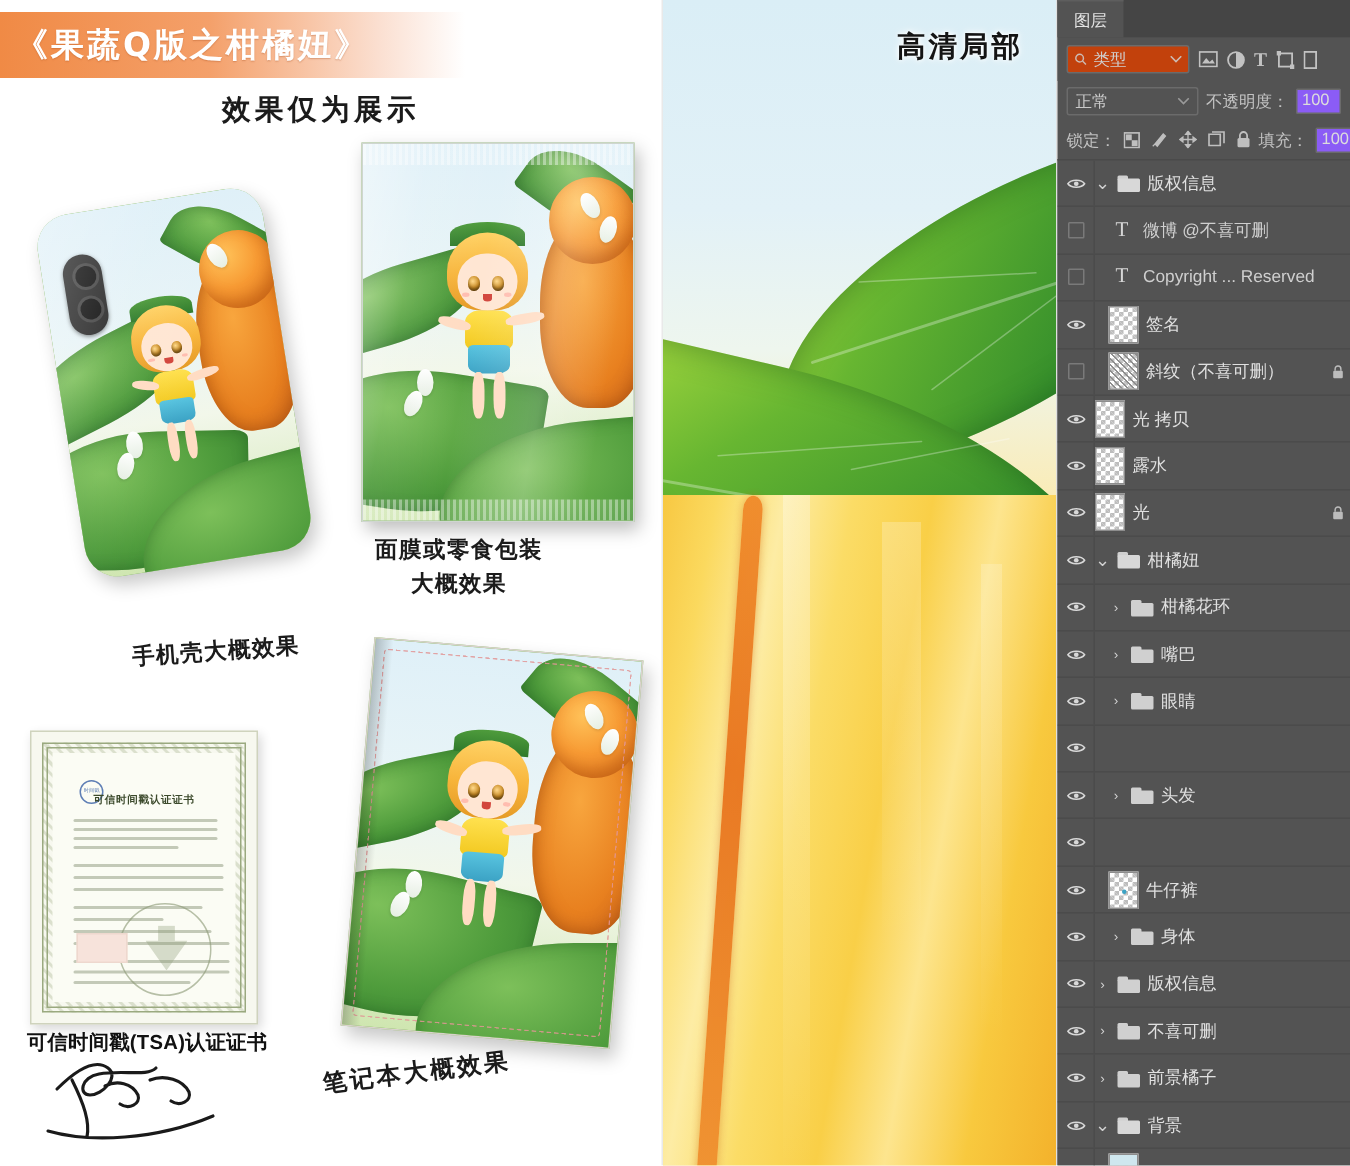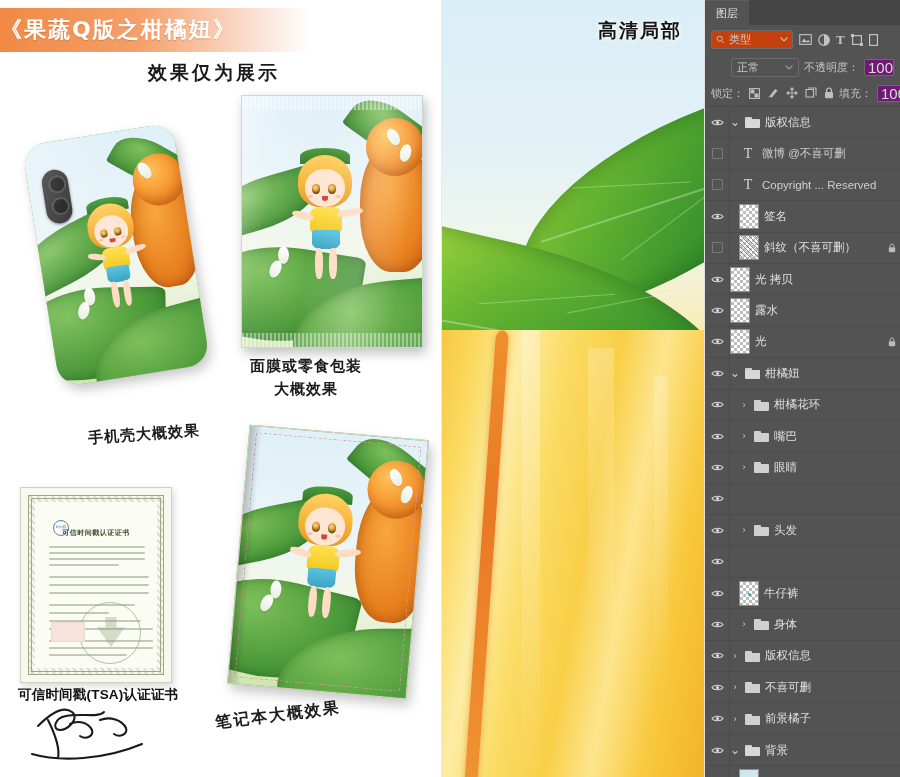--- a/index.html
+++ b/index.html
@@ -16,21 +16,21 @@
     background: #ffffff; overflow: hidden; flex: none;
   }
   .title-banner {
     position: absolute; left: 0; top: 8px; width: 310px; height: 44px;
     background: linear-gradient(to right, #f08a45 0%, #f4a06a 45%, #fbe0d2 82%, #ffffff 100%);
     display: flex; align-items: center;
   }
   .title-banner .title-text {
     font-family: "DejaVu Sans", sans-serif;
     font-size: 22px; font-weight: bold; color: #ffffff;
-    letter-spacing: 2px; white-space: nowrap;
+    letter-spacing: 2px; padding-left: 10px; white-space: nowrap;
     text-shadow: 0 1px 1px rgba(160,70,20,.35);
     text-align: center;
   }
   .handwrite {
     font-family: "DejaVu Sans", sans-serif;
     font-weight: bold; color: #1b1b1b; white-space: nowrap;
   }
   #subtitle-demo {
     position: absolute; left: 148px; top: 60px;
     font-size: 19px; letter-spacing: 3px;
@@ -243,28 +243,28 @@
     width: 82px; height: 19px; background:#c2410c; border:1px solid #6b6b6b; border-radius:2px;
     display:flex; align-items:center; padding:0 4px; gap:4px; color:#cfcfcf;
   }
   #ps-kindbox .kind-label { flex:1; font-size: 11px; }
   .ps-ico { opacity:.85; display:flex; align-items:center; justify-content:center; }
   #ps-blendrow, #ps-lockrow {
     height: 26px; flex:none; display:flex; align-items:center; padding: 0 6px; gap:5px;
   }
   #ps-blend {
     width: 96px; height: 19px; background:#535353; border:1px solid #6b6b6b; border-radius:2px;
-    display:flex; align-items:center; padding:0 5px; color:#c9c9c9; font-size:11px;margin-left:20px;
+    display:flex; align-items:center; padding:0 5px; color:#c9c9c9; font-size:11px;
   }
   #ps-blend .caret { margin-left:auto; opacity:.7;}
   .ps-field-label { color:#c2c2c2; font-size:11px; white-space:nowrap; }
   .ps-numbox {
-    height: 17px; min-width: 30px; background:#701a75; border:1px solid #6b6b6b;
+    height: 17px; min-width: 30px; background:#8b5cf6; border:1px solid #6b6b6b;
     display:flex; align-items:center; justify-content:flex-start; padding:0 3px;
-    color:#dcdcdc; font-size:15px; border-radius:1px;
+    color:#dcdcdc; font-size:11px; border-radius:1px;
   }
   #ps-lockrow .lock-icons { display:flex; align-items:center; gap:7px; }
 
   #ps-layers { flex:1; overflow:hidden; background:#535353; border-top:1px solid #4a4a4a; }
   .layer-row {
     height: 31.4px; display:flex; align-items:center;
     border-bottom: 1px solid #4b4b4b; position:relative;
   }
   .eye-cell { width: 25px; height:100%; display:flex; align-items:center; justify-content:center;
               border-right:1px solid #4b4b4b; flex:none;}

